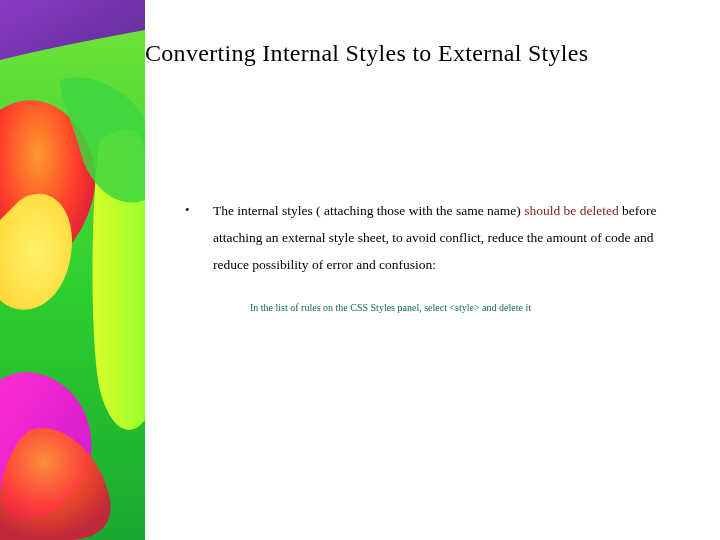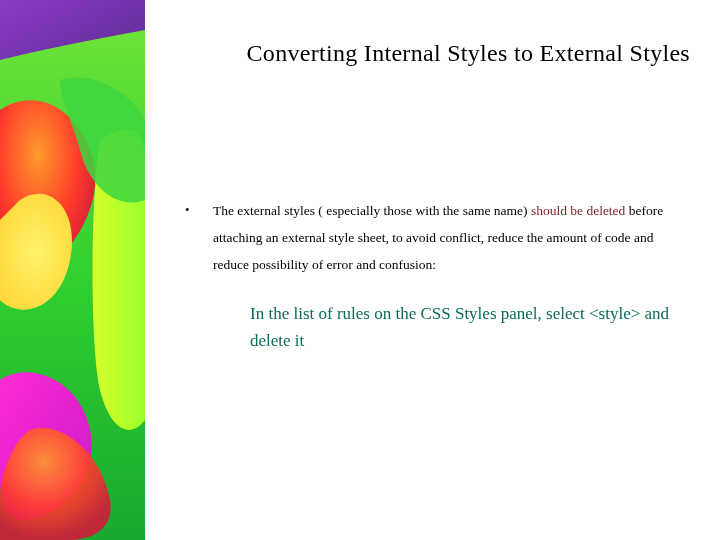--- a/index.html
+++ b/index.html
@@ -19,21 +19,21 @@
     position: absolute;
     left: 145px;
     top: 0;
     width: 575px;
     height: 540px;
     padding: 40px 30px 30px 30px;
   }
   .title {
     font-size: 24px;
     font-weight: normal;
-    text-align: right;
+    text-align: left;
     margin-bottom: 130px;
     letter-spacing: 0.3px;
     color: #000;
     margin-left: -30px;
   }
   .bullets {
     list-style: none;
     margin-left: 10px;
   }
   .bullets > li {
@@ -50,21 +50,21 @@
     left: 0;
     top: 0;
     font-size: 13px;
     color: #000;
   }
   .underline { text-decoration: underline; }
   .red { color: #7f1d1d; }
   .note {
     margin-top: 22px;
     margin-left: 75px;
-    font-size: 17px;
+    font-size: 10px;
     color: #0a6b5a;
     line-height: 1.6;
   }
 </style>
 </head>
 <body>
 
 <svg class="bg" viewBox="0 0 145 540" preserveAspectRatio="none">
   <defs>
     <linearGradient id="g1" x1="0" y1="0" x2="1" y2="1">
@@ -110,18 +110,18 @@
   <path d="M30,430 C60,420 100,450 110,500 C115,530 90,540 70,540 L0,540 L0,500 C0,470 15,440 30,430 Z" fill="url(#g2)" opacity="0.9"></path>
 
   <path d="M60,80 C90,70 130,90 145,120 L145,200 C120,210 90,190 80,150 C72,120 60,100 60,80 Z" fill="#3ed63e" opacity="0.85"></path>
 </svg>
 
 <div class="content">
   <h1 class="title">Converting Internal Styles to External Styles</h1>
 
   <ul class="bullets">
     <li>
-      <span>The external styles ( especially those with the same name) </span><span class="red">should be deleted</span><span> before attaching an external style sheet, to avoid conflict, reduce the amount of code and reduce possibility of error and confusion:</span>
+      <span>The internal styles ( attaching those with the same name) </span><span class="red">should be deleted</span><span> before attaching an external style sheet, to avoid conflict, reduce the amount of code and reduce possibility of error and confusion:</span>
     </li>
   </ul>
 
   <div class="note">In the list of rules on the CSS Styles panel, select &lt;style&gt; and delete it</div>
 </div>
 
 </body></html>

